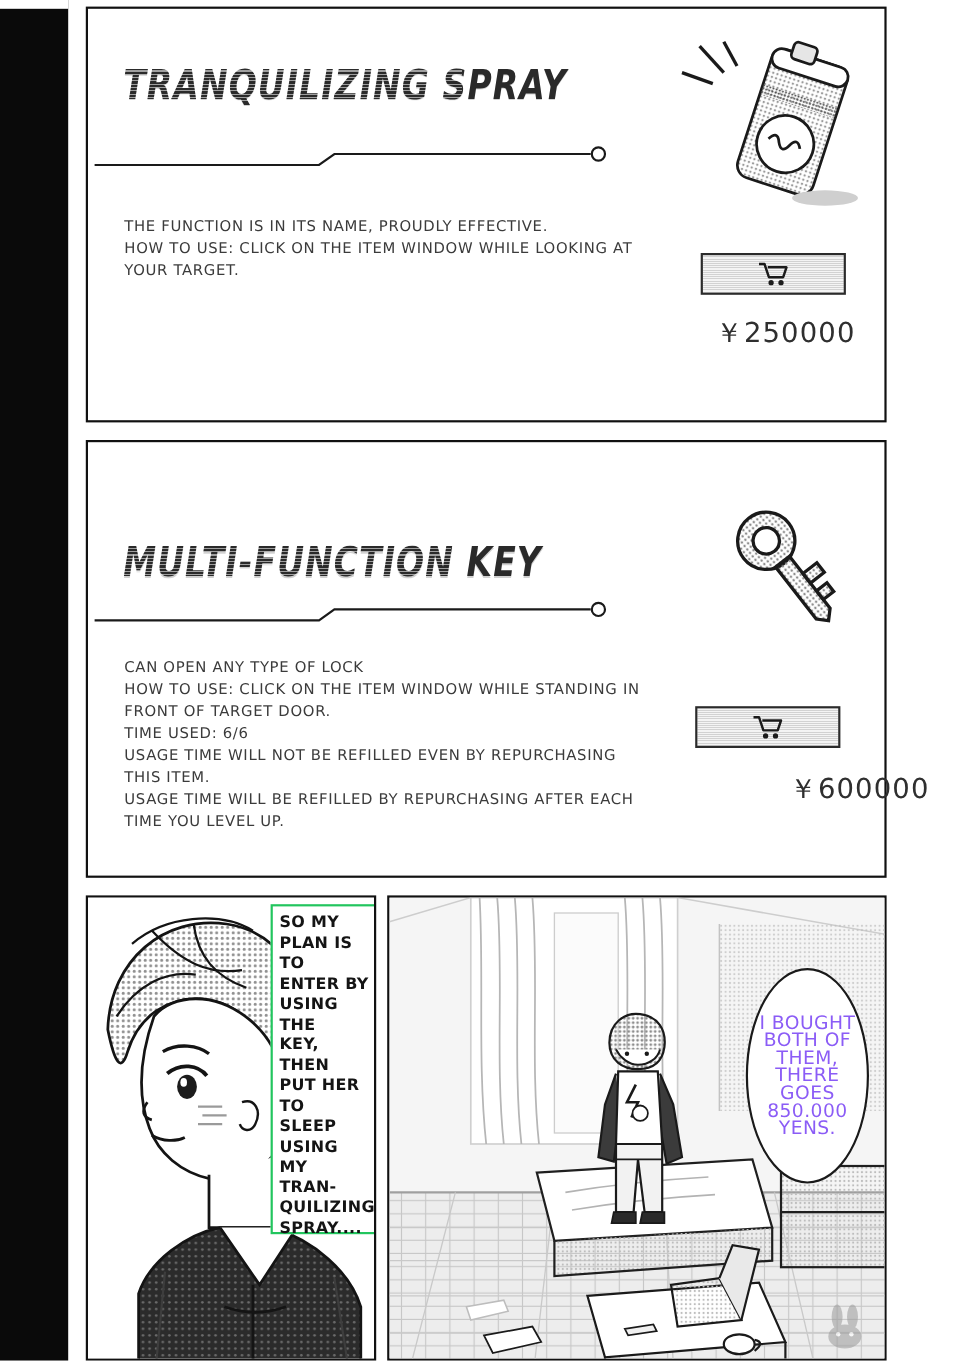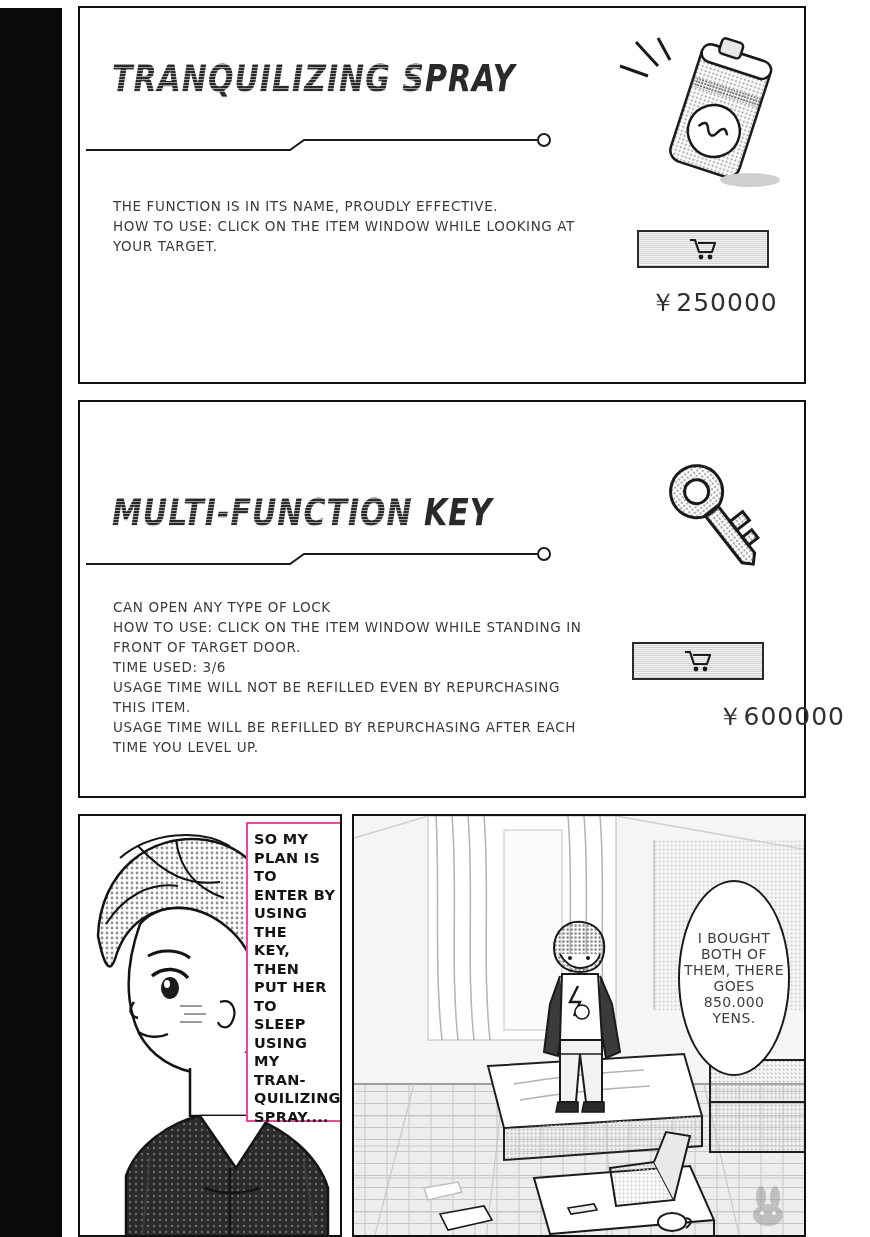--- a/index.html
+++ b/index.html
@@ -130,31 +130,31 @@
     border: 2px solid #1a1a1a;
     border-radius: 50% / 50%;
     display: flex;
     align-items: center;
     justify-content: center;
     text-align: center;
     box-sizing: border-box;
   }
   .bubble span {
     font-family: "DejaVu Sans", sans-serif;
-    font-size: 14px;
+    font-size: 17px;
     line-height: 16px;
     letter-spacing: 0.4px;
-    color: #404040;
+    color: #8b5cf6;
     white-space: pre-line;
   }
   
   .narration {
     position: absolute;
     background: #ffffff;
-    border: 2px solid #ec4899;
+    border: 2px solid #22c55e;
     box-sizing: border-box;
     padding: 6px 4px 4px 6px;
   }
   .narration span {
     font-family: "DejaVu Sans", sans-serif;
     font-weight: bold;
     font-size: 14.5px;
     line-height: 17.5px;
     letter-spacing: 0.3px;
     color: #141414;
@@ -239,21 +239,21 @@
     <div class="rule" style="left:2px; top:142px; width:470px;">
       <svg width="470" height="24" viewBox="0 0 470 24">
         <polyline points="4,20 208,20 222,10 455,10" fill="none" stroke="#1a1a1a" stroke-width="2"></polyline>
         <circle cx="462" cy="10" r="6" fill="#ffffff" stroke="#1a1a1a" stroke-width="2"></circle>
       </svg>
     </div>
 
     <div class="desc" style="left:33px; top:195px; width:480px;">CAN OPEN ANY TYPE OF LOCK
 HOW TO USE: CLICK ON THE ITEM WINDOW WHILE STANDING IN
 FRONT OF TARGET DOOR.
-TIME USED: 3/6
+TIME USED: 6/6
 USAGE TIME WILL NOT BE REFILLED EVEN BY REPURCHASING
 THIS ITEM.
 USAGE TIME WILL BE REFILLED BY REPURCHASING AFTER EACH
 TIME YOU LEVEL UP.</div>
 
     <div class="art" style="left:540px; top:60px; width:150px; height:140px;">
       <svg width="150" height="140" viewBox="0 0 150 140">
         <defs>
           <pattern id="kdots" width="4" height="4" patternUnits="userSpaceOnUse">
             <circle cx="1.6" cy="1.6" r="1.15" fill="#8e8e8e"></circle>

